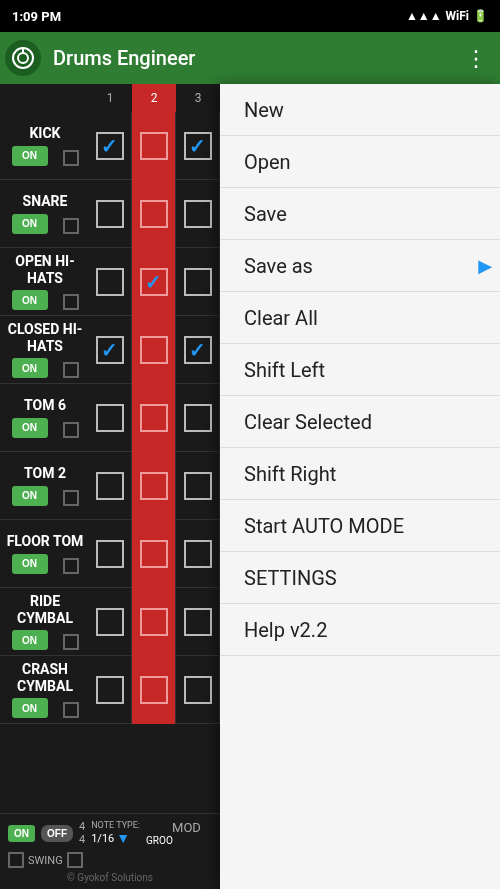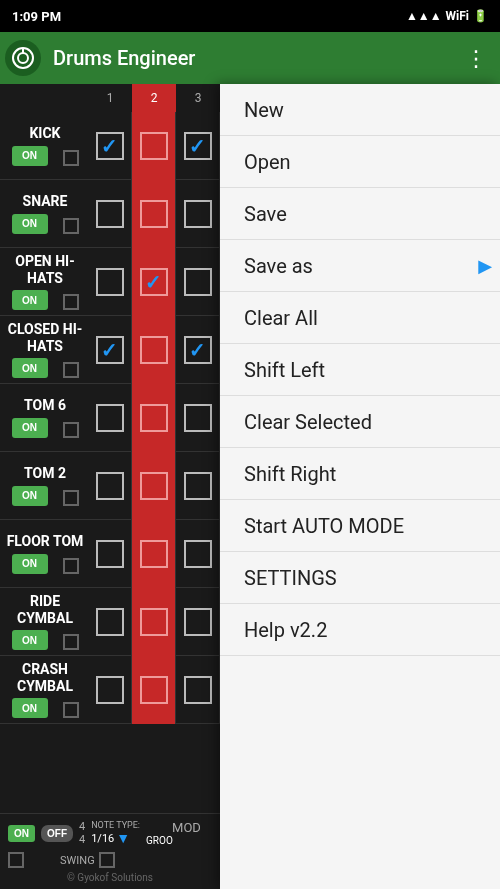--- a/index.html
+++ b/index.html
@@ -263,21 +263,20 @@
     }
     .swing-checkbox {
       width: 16px;
       height: 16px;
       border: 2px solid #666;
       background: transparent;
     }
     .swing-label {
       color: #aaa;
       font-size: 11px;
-      margin-left: 32px;
     }
     .swing-checkbox2 {
       width: 16px;
       height: 16px;
       border: 2px solid #666;
       background: transparent;
     }
     .copyright {
       color: #666;
       font-size: 10px;

